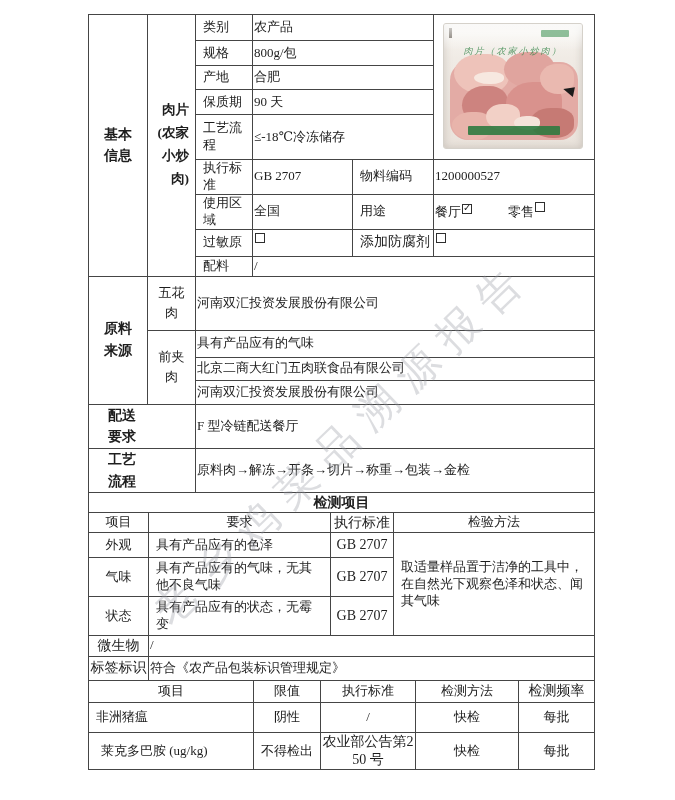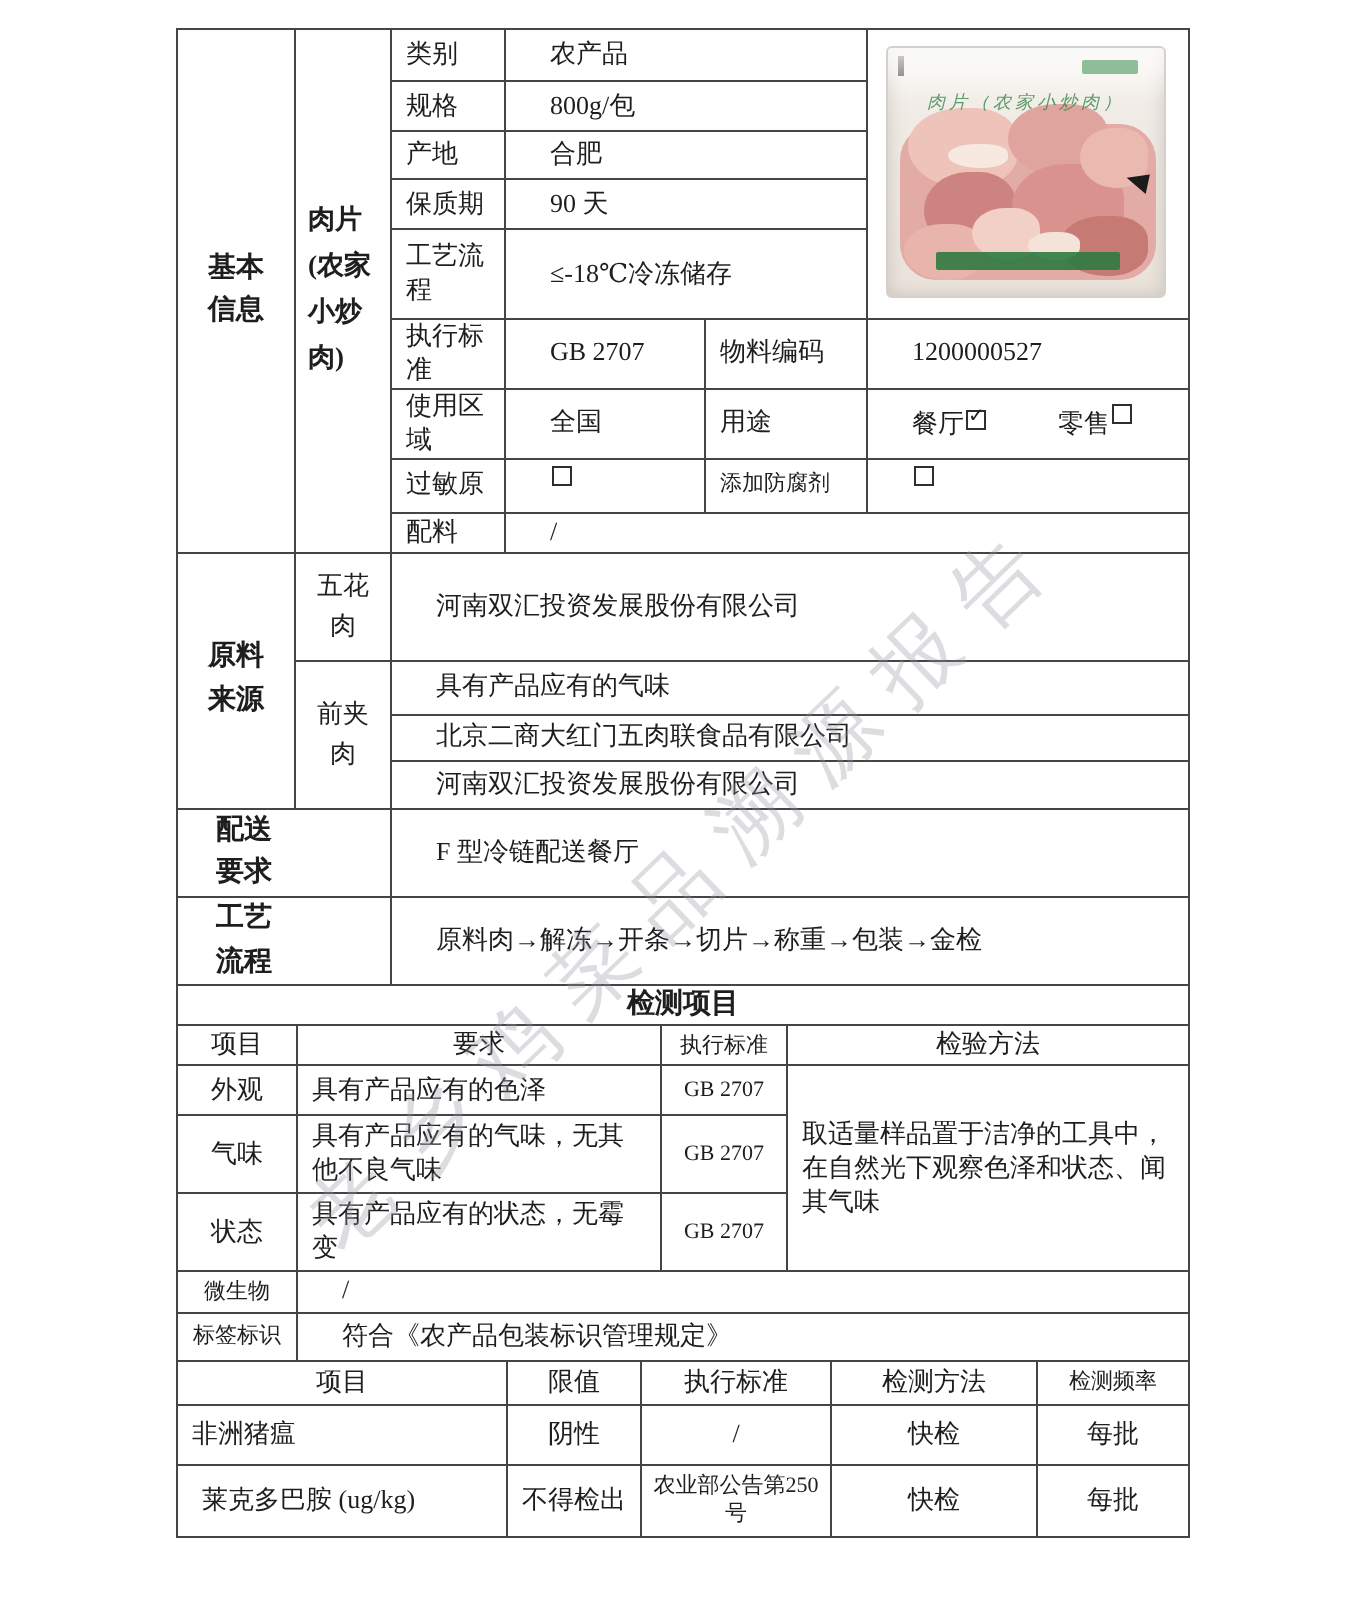--- a/index.html
+++ b/index.html
@@ -25,27 +25,27 @@
   
   .doc { position:absolute; left:88px; top:14px; width:506px; z-index:2; }
   table.t { border-collapse:collapse; table-layout:fixed; width:506px; margin-top:-1px; }
   table.t.first { margin-top:0; }
   td {
     border:1px solid #454545; font-size:13px; vertical-align:middle;
     line-height:1.3; overflow:hidden; word-break:break-all;
   }
   .sec { font-weight:bold; font-size:14px; text-align:center; }
   .w2 { display:inline-block; width:2.15em; word-break:break-all; text-align:center; line-height:1.55; }
-  .pn  { display:inline-block; width:2.6em; word-break:break-all; text-align:left; line-height:1.7; font-weight:bold; font-size:13.5px; }
+  .pn  { display:inline-block; width:2.6em; word-break:break-all; text-align:right; line-height:1.7; font-weight:bold; font-size:13.5px; }
   .lbl { padding-left:7px; }
-  .val { padding-left:22px; }
+  .val { padding-left:1px; }
   .c   { text-align:center; }
   .left{ padding:2px 7px; }
   .title { font-weight:bold; font-size:14px; text-align:center; }
-  .small { font-size:11px;margin-top:11px; }
+  .small { font-size:14px;margin-top:11px; }
 
   
   .cb {
     display:inline-block; width:10px; height:10px; border:1px solid #2e2e2e;
     vertical-align:4px; margin-left:1px; line-height:8px; font-size:10px; text-align:center;
   }
   .cb i { font-style:normal; position:relative; top:-1px; }
   .gap { display:inline-block; width:36px; }
 
   

